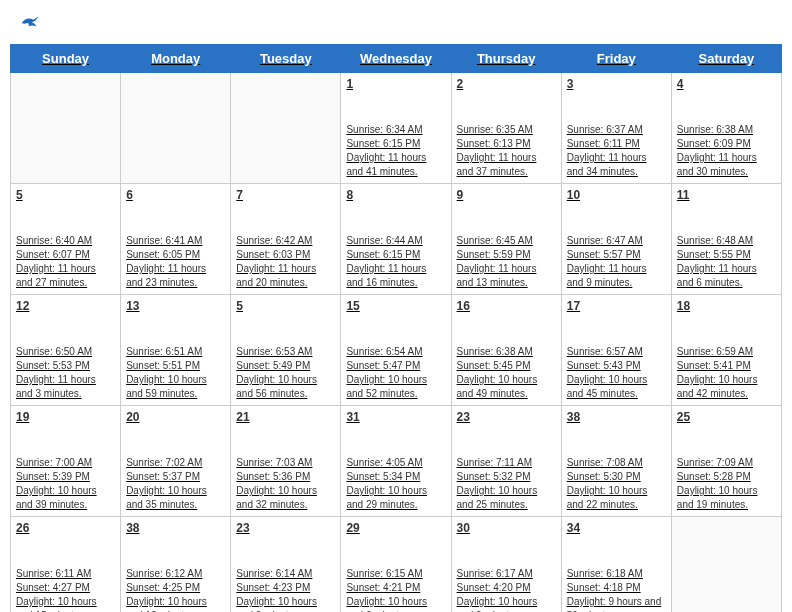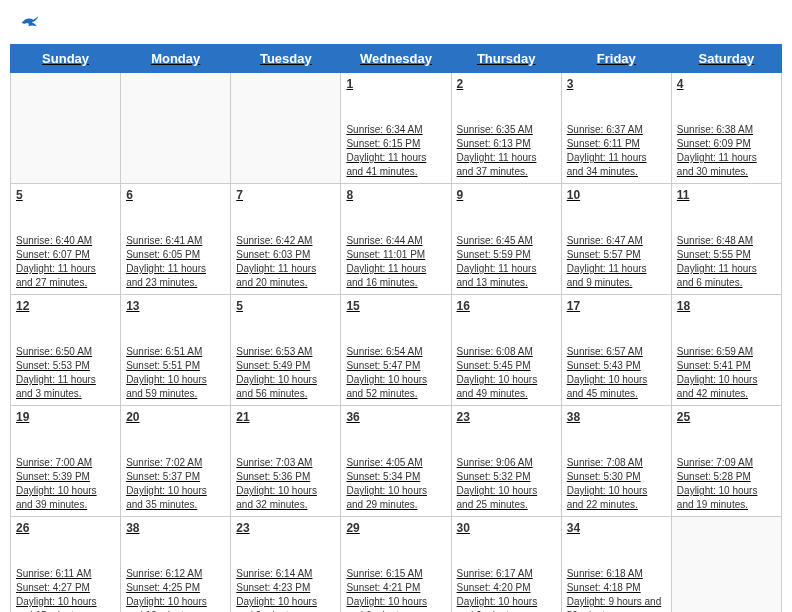--- a/index.html
+++ b/index.html
@@ -172,21 +172,21 @@
         </td>
         <td>
           <div class="day-number">7</div>
           <div class="day-info">Sunrise: 6:42 AM
 Sunset: 6:03 PM
 Daylight: 11 hours and 20 minutes.</div>
         </td>
         <td>
           <div class="day-number">8</div>
           <div class="day-info">Sunrise: 6:44 AM
-Sunset: 11:01 PM
+Sunset: 6:15 PM
 Daylight: 11 hours and 16 minutes.</div>
         </td>
         <td>
           <div class="day-number">9</div>
           <div class="day-info">Sunrise: 6:45 AM
 Sunset: 5:59 PM
 Daylight: 11 hours and 13 minutes.</div>
         </td>
         <td>
           <div class="day-number">10</div>
@@ -221,21 +221,21 @@
 Daylight: 10 hours and 56 minutes.</div>
         </td>
         <td>
           <div class="day-number">15</div>
           <div class="day-info">Sunrise: 6:54 AM
 Sunset: 5:47 PM
 Daylight: 10 hours and 52 minutes.</div>
         </td>
         <td>
           <div class="day-number">16</div>
-          <div class="day-info">Sunrise: 6:08 AM
+          <div class="day-info">Sunrise: 6:38 AM
 Sunset: 5:45 PM
 Daylight: 10 hours and 49 minutes.</div>
         </td>
         <td>
           <div class="day-number">17</div>
           <div class="day-info">Sunrise: 6:57 AM
 Sunset: 5:43 PM
 Daylight: 10 hours and 45 minutes.</div>
         </td>
         <td>
@@ -258,28 +258,28 @@
 Sunset: 5:37 PM
 Daylight: 10 hours and 35 minutes.</div>
         </td>
         <td>
           <div class="day-number">21</div>
           <div class="day-info">Sunrise: 7:03 AM
 Sunset: 5:36 PM
 Daylight: 10 hours and 32 minutes.</div>
         </td>
         <td>
-          <div class="day-number">36</div>
+          <div class="day-number">31</div>
           <div class="day-info">Sunrise: 4:05 AM
 Sunset: 5:34 PM
 Daylight: 10 hours and 29 minutes.</div>
         </td>
         <td>
           <div class="day-number">23</div>
-          <div class="day-info">Sunrise: 9:06 AM
+          <div class="day-info">Sunrise: 7:11 AM
 Sunset: 5:32 PM
 Daylight: 10 hours and 25 minutes.</div>
         </td>
         <td>
           <div class="day-number">38</div>
           <div class="day-info">Sunrise: 7:08 AM
 Sunset: 5:30 PM
 Daylight: 10 hours and 22 minutes.</div>
         </td>
         <td>

